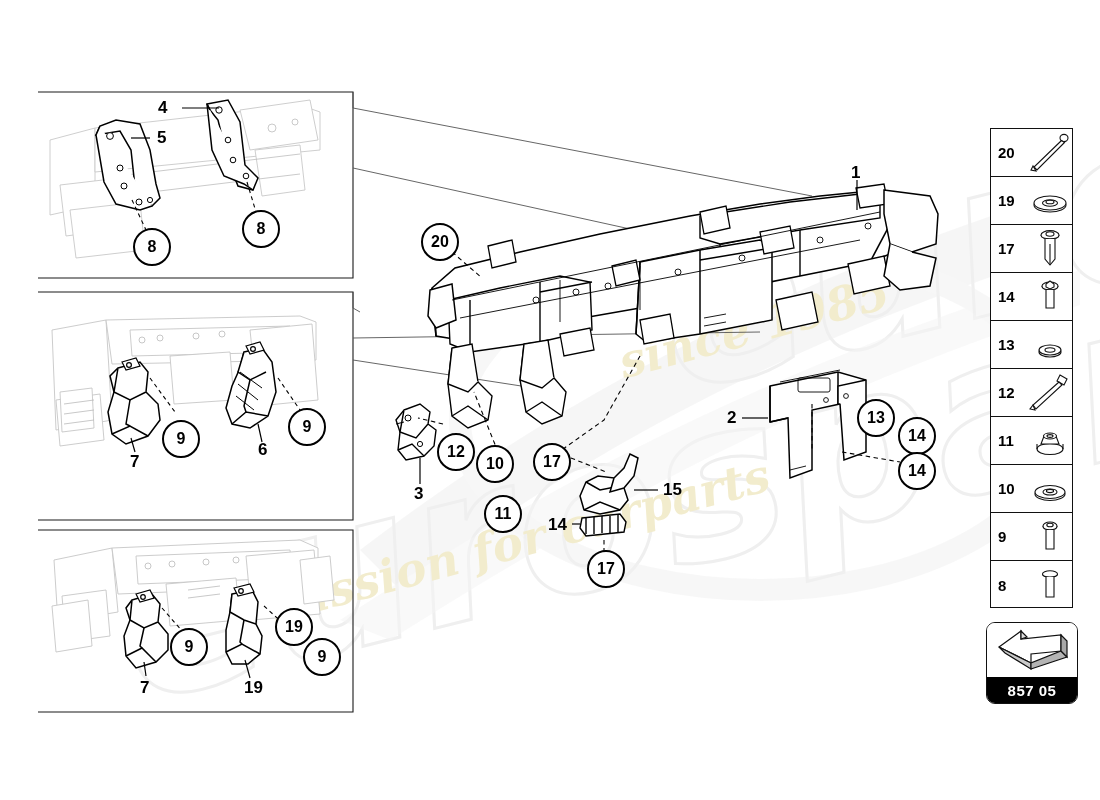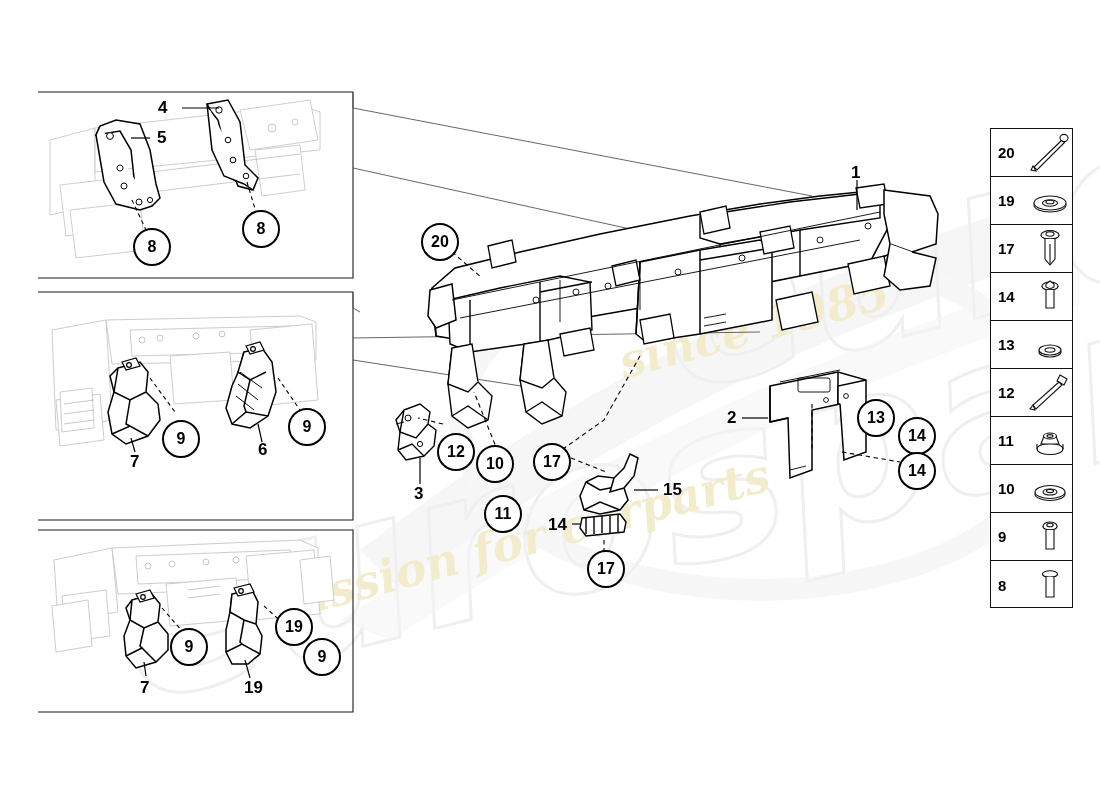--- a/index.html
+++ b/index.html
@@ -574,14 +574,28 @@
             <ellipse cx="26" cy="13" rx="7.5" ry="3.2"></ellipse>
             <path d="M18.5,13 C18.5,17 33.5,17 33.5,13"></path>
             <path d="M22,16 L22,36 L30,36 L30,16"></path>
           </g>
         </svg>
       </div>
     </div>
 
   </div>
 
+  <div id="badge">
+    <div class="arrowbox">
+      <svg width="90" height="54" viewBox="0 0 90 54">
+        <g stroke="#111" stroke-width="1.2">
+          <path d="M12,24 L34,8 L34,16 L74,12 L74,28 L44,31 L44,40 Z" fill="#fff"></path>
+          <path d="M12,24 L18,30 L44,46 L44,40 Z" fill="#c9c9c9"></path>
+          <path d="M44,40 L44,46 L80,34 L74,28 Z" fill="#b4b4b4"></path>
+          <path d="M74,12 L80,18 L80,34 L74,28 Z" fill="#a8a8a8"></path>
+          <path d="M34,8 L40,14 L34,16 Z" fill="#dcdcdc"></path>
+        </g>
+      </svg>
+    </div>
+    <div class="code">857 05</div>
+  </div>
 
 </div>
 
 </body></html>

